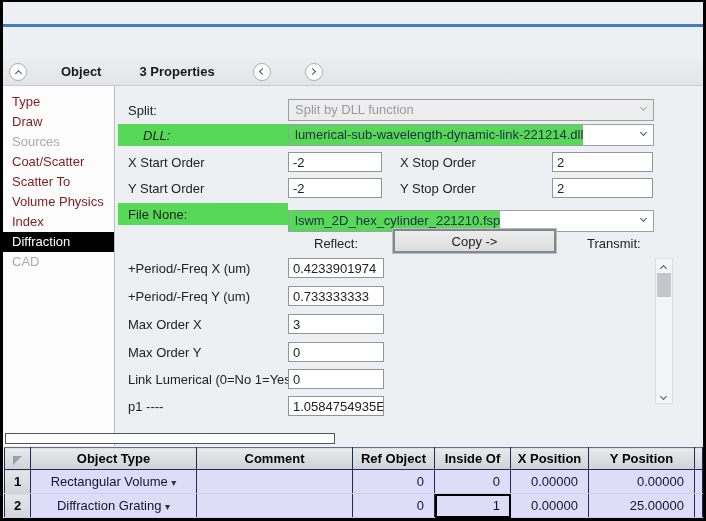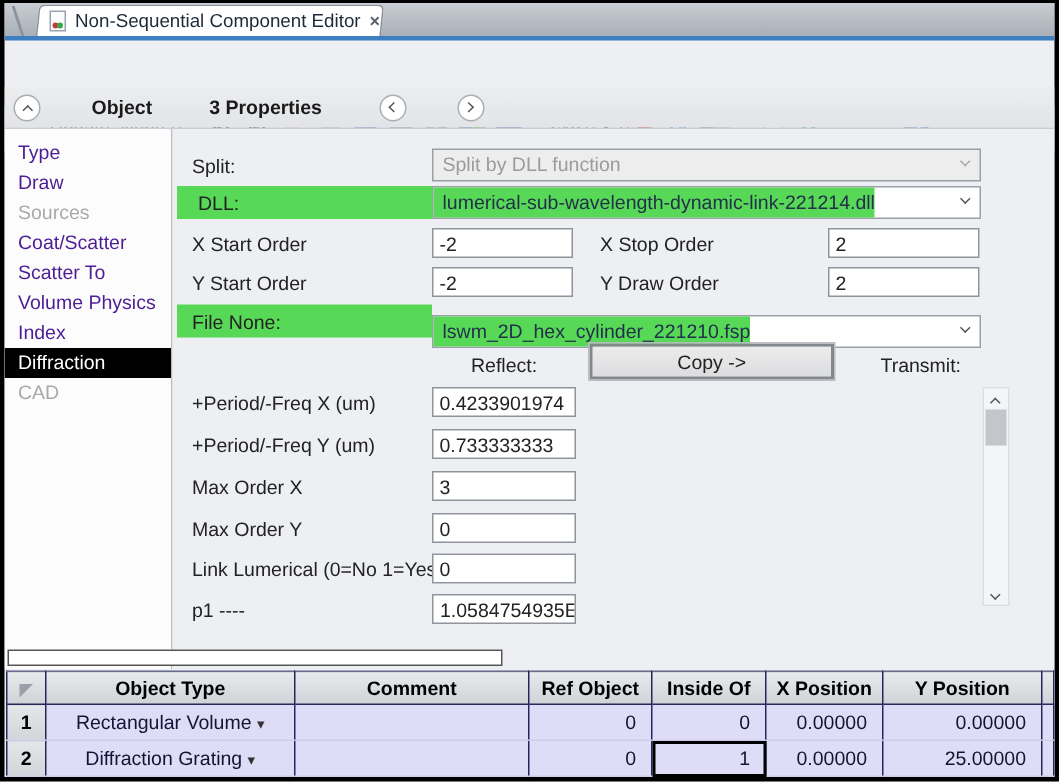--- a/index.html
+++ b/index.html
@@ -71,21 +71,21 @@
   #propsbar { position:absolute; left:0; top:56px; width:700px; height:28px;
     background:linear-gradient(#ecedef,#e2e4e7); border-bottom:1px solid #c9ccd0;
     display:flex; align-items:center; padding-left:6px;gap:28px; }
   .circle-btn { width:18px; height:18px; border-radius:50%; background:#fff; border:1px solid #a9aeb4;
     display:flex; align-items:center; justify-content:center; margin-right:6px; }
   #propsbar .ttl { font-size:13px; font-weight:bold; color:#1a1a1a; margin-right:10px; }
 
   
   #sidebar { position:absolute; left:0; top:84px; width:112px; height:360px; background:#fcfcfd;
     border-right:1px solid #b9bdc2; padding-top:6px; }
-  .side-item { height:20px; line-height:20px; padding-left:9px; font-size:13px; color:#4c1d95; }
+  .side-item { height:20px; line-height:20px; padding-left:9px; font-size:13px; color:#7f1d1d; }
   .side-item.disabled { color:#a9a9a9; }
   .side-item.selected { background:#000; color:#fff; }
 
   
   #form { position:absolute; left:112px; top:84px; width:588px; height:360px; background:#edeff2; }
   .flabel { position:absolute; font-size:13px; color:#222; white-space:nowrap; }
   .inp { position:absolute; height:20px; border:1px solid #8f959b; background:#fff;
     font:13px "Liberation Sans", sans-serif; color:#222; padding:0 4px; }
   .dd { position:absolute; height:22px; border:1px solid #9aa0a6; background:#fff; }
   .dd .txt { font-size:13px; color:#22304a; line-height:20px; padding-left:6px; white-space:nowrap; overflow:hidden; display:inline-block; }
@@ -117,29 +117,20 @@
   #objtable td.selcell { outline:2px solid #000; outline-offset:-2px; }
   .corner-tri { width:0; height:0; border-left:9px solid transparent; border-bottom:9px solid #9aa0a8; margin:3px auto 0 auto; transform:rotate(180deg); }
   .dd-mark { font-size:10px; color:#333; }
 </style>
 </head>
 <body>
 
 <div id="screen">
 <div id="window">
 
-  <div id="tabbar">
-    <div class="tab-edge"></div>
-    <div id="tab"></div>
-    <div id="tab-content">
-      <span class="doc-icon"></span>
-      <span class="title">Non-Sequential Component Editor</span>
-      <span class="close">×</span>
-    </div>
-  </div>
   <div id="tab-accent"></div>
 
   <div id="toolbar">
     <span class="tlabel">Update: None</span>
     <span class="chev down" style="margin-left:5px;"></span>
     <span class="tsep"></span>
     <span class="tbtn">
           <span class="refresh-glyph">↻<b>1</b></span>
         </span>
     <span class="tbtn">
@@ -238,34 +229,34 @@
 
   <div id="form">
 
     <span class="flabel" style="left:13px; top:17px;">Split:</span>
     <div class="dd disabled" style="left:173px; top:13px; width:366px;">
       <span class="txt">Split by DLL function</span>
       <span class="chev down ddchev" style="border-color:#a9a9a9;"></span>
     </div>
 
     <div class="green-band" style="left:3px; top:38px; width:170px;"></div>
-    <span class="flabel" style="left:17px; top:42px;">DLL:</span>
+    <span class="flabel" style="left:28px; top:42px;font-style:italic;">DLL:</span>
     <div class="dd" style="left:173px; top:38px; width:366px;">
       <span class="txt hl">lumerical-sub-wavelength-dynamic-link-221214.dll</span>
       <span class="chev down ddchev"></span>
     </div>
 
     <span class="flabel" style="left:13px; top:69px;">X Start Order</span>
     <input class="inp" style="left: 173px; top: 66px; width: 94px;" readonly="" value="-2">
     <span class="flabel" style="left:285px; top:69px;">X Stop Order</span>
     <input class="inp" style="left: 437px; top: 66px; width: 101px;" readonly="" value="2">
 
     <span class="flabel" style="left:13px; top:95px;">Y Start Order</span>
     <input class="inp" style="left: 173px; top: 92px; width: 94px;" readonly="" value="-2">
-    <span class="flabel" style="left:285px; top:95px;">Y Draw Order</span>
+    <span class="flabel" style="left:285px; top:95px;">Y Stop Order</span>
     <input class="inp" style="left: 437px; top: 92px; width: 101px;" readonly="" value="2">
 
     <div class="green-band" style="left:3px; top:117px; width:170px;"></div>
     <span class="flabel" style="left:13px; top:121px;">File None:</span>
     <div class="dd" style="left:173px; top:124px; width:366px;">
       <span class="txt hl" style="min-width:157px;">lswm_2D_hex_cylinder_221210.fsp</span>
       <span class="chev down ddchev"></span>
     </div>
 
     <span class="flabel" style="left:199px; top:150px;">Reflect:</span>

